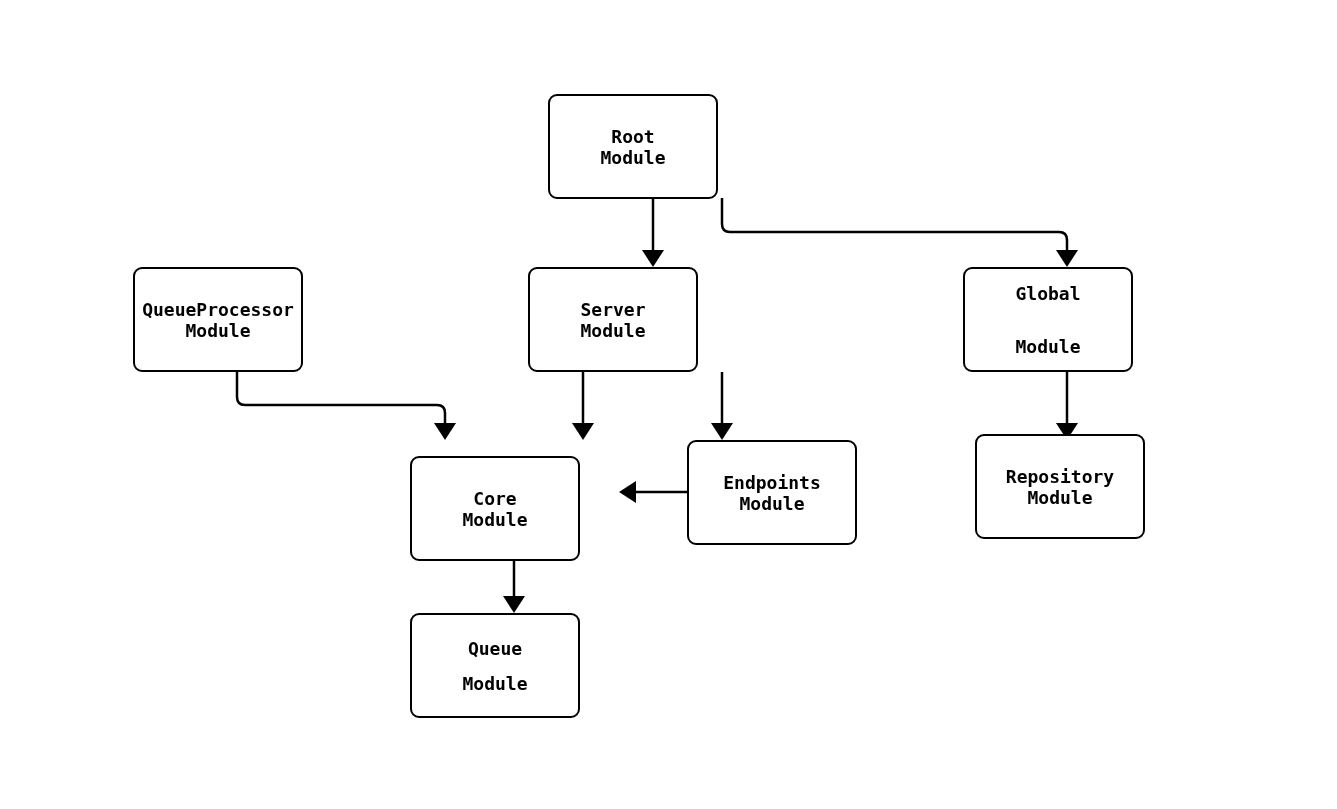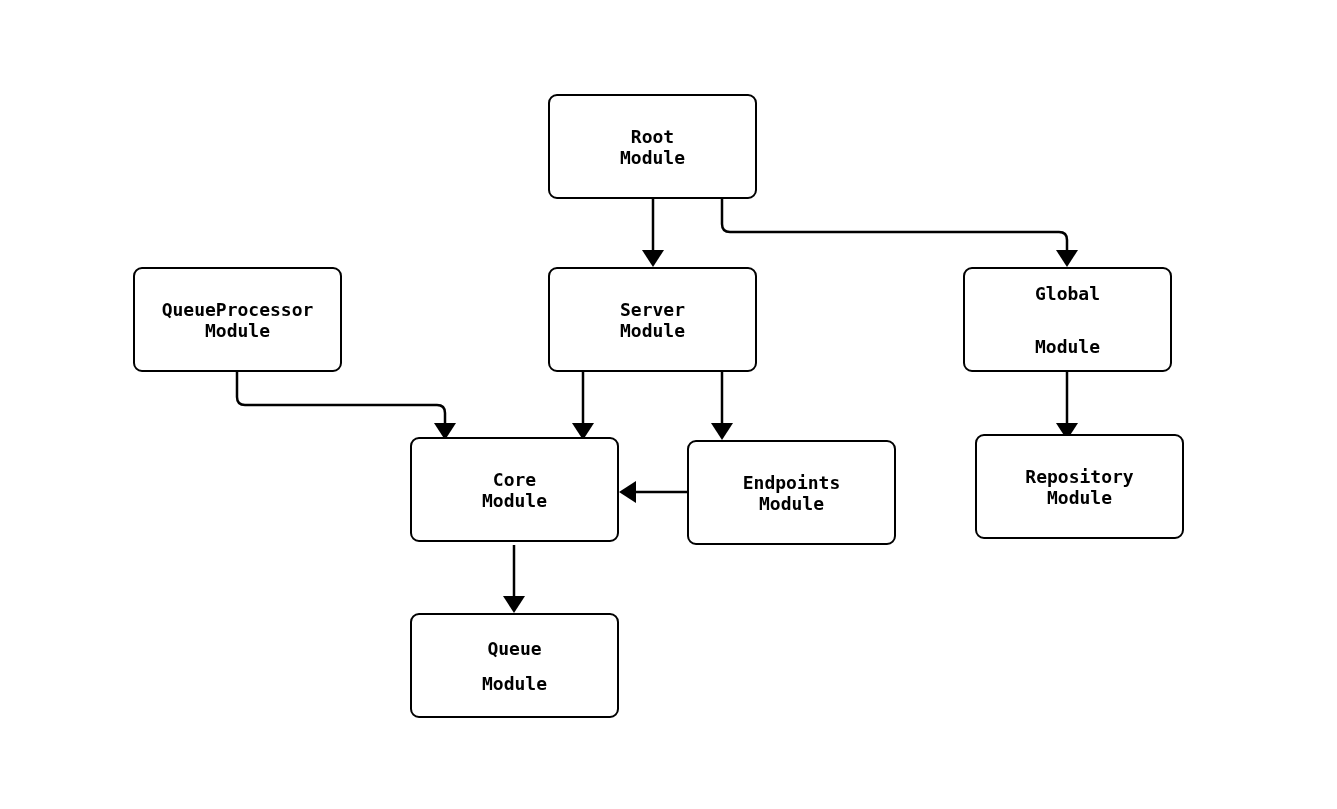--- a/index.html
+++ b/index.html
@@ -26,42 +26,42 @@
     fill: none;
     stroke: #000000;
     stroke-width: 2.5;
   }
   .arrowhead {
     fill: #000000;
     stroke: none;
   }
   .node {
     position: absolute;
-    width: 209px;
+    width: 170px;
     height: 105px;
     box-sizing: border-box;
     background: #ffffff;
     border: 2.5px solid #000000;
     border-radius: 9px;
     display: flex;
     flex-direction: column;
     align-items: center;
     justify-content: center;
     text-align: center;
     font-weight: bold;
     font-size: 18px;
     line-height: 21px;
     color: #000000;
   }
   .node span { display: block; white-space: nowrap; }
   #node-root          { left: 548px; top: 94px;  }
   #node-queueprocessor{ left: 133px; top: 267px; }
-  #node-server        { left: 548px; top: 267px; text-align: right; }
+  #node-server        { left: 528px; top: 267px; text-align: right; }
   #node-global        { left: 963px; top: 267px; gap: 32px; }
-  #node-core          { left: 410px; top: 437px; }
+  #node-core          { left: 410px; top: 456px; }
   #node-endpoints     { left: 687px; top: 440px; text-align: right; }
   #node-repository    { left: 963px; top: 434px; margin-left: 12px; }
   #node-queue         { left: 410px; top: 613px; gap: 14px; }
 </style>
 </head>
 <body>
 
 <div id="canvas">
 
   <svg id="edges" viewBox="0 0 1337 809" xmlns="http://www.w3.org/2000/svg">

